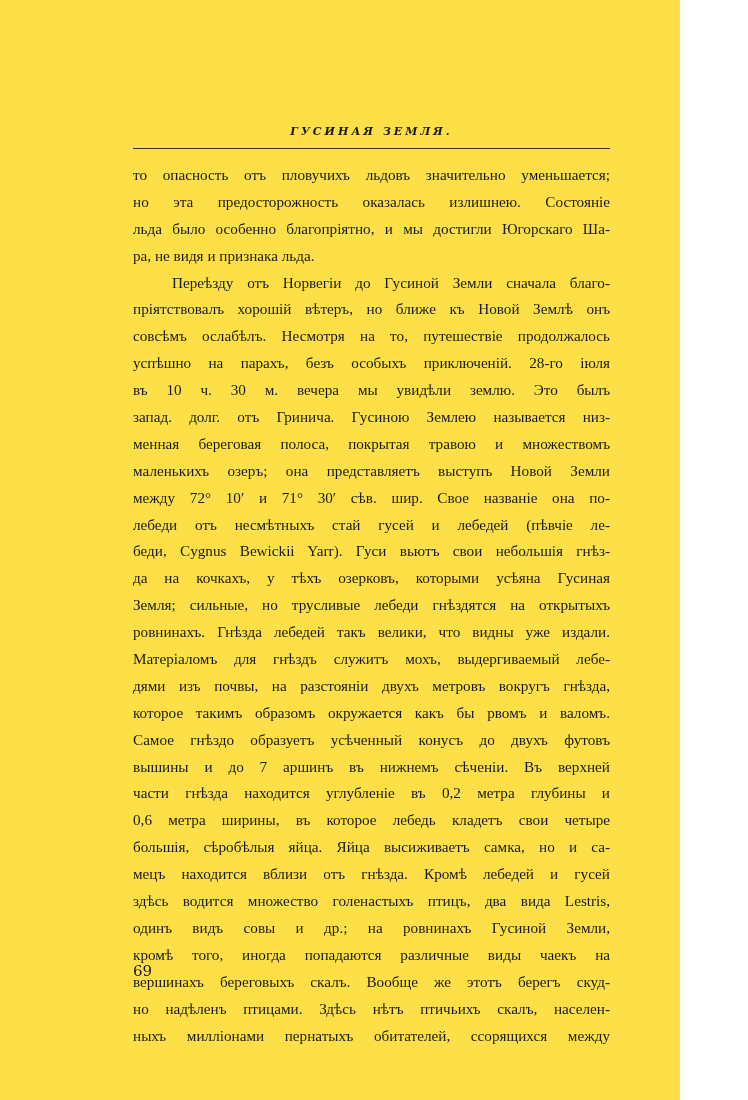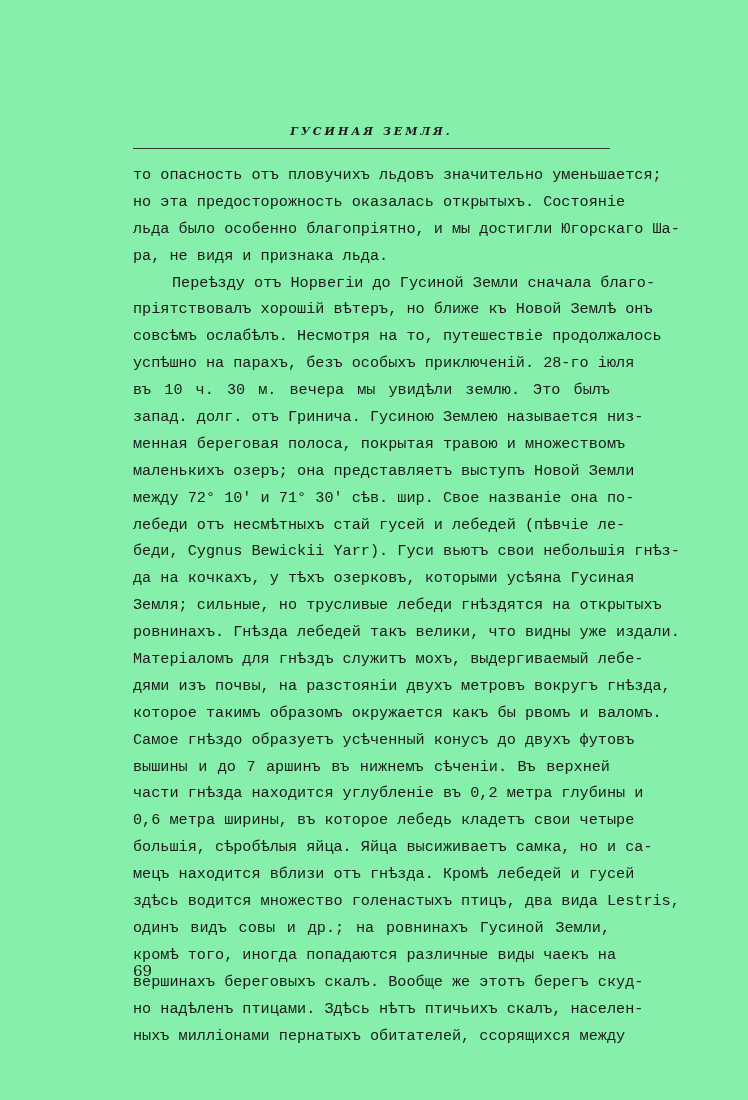--- a/index.html
+++ b/index.html
@@ -1,26 +1,26 @@
 <!DOCTYPE html>
 <html><head>
 <meta charset="utf-8">
 <style>
   html, body { margin: 0; padding: 0; background: #ffffff; }
   body { width: 748px; height: 1100px; position: relative; overflow: hidden; }
-  .page { position: absolute; left: 0; top: 0; width: 748px; height: 1100px; background: #86efac; }
+  .page { position: absolute; left: 0; top: 0; width: 680px; height: 1100px; background: #fde047; }
   .running-head {
     position: absolute; left: 133px; width: 477px; top: 125px;
     text-align: center; font-family: "DejaVu Serif", serif; font-style: italic; font-weight: bold;
     font-size: 11px; letter-spacing: 3px; color: #1a1a1a;
   }
   .rule { position: absolute; left: 133px; width: 477px; top: 148px; height: 1px; background: #333; }
   .body-text {
     position: absolute; left: 133px; width: 477px; top: 162px;
-    font-family: Liberation Mono, monospace; font-size: 15.2px; color: #1a1a1a;
+    font-family: Liberation Serif, serif; font-size: 15.2px; color: #1a1a1a;
   }
   .line {
     height: 26.9px; line-height: 26.9px; white-space: nowrap;
     text-align: justify; text-align-last: justify;
   }
   .line.last { text-align-last: left; }
   .line.indent { padding-left: 39px; }
   .page-number {
     position: absolute; left: 133px; width: 477px; top: 962px; text-align: left;
     font-family: "DejaVu Serif", serif; font-size: 15px; color: #1a1a1a;
@@ -28,21 +28,21 @@
 </style>
 </head>
 <body>
 
 <div class="page">
   <div class="running-head">ГУСИНАЯ ЗЕМЛЯ.</div>
   <div class="rule"></div>
   <div class="body-text" id="body-text">
       <div>
         <div class="line">то опасность отъ пловучихъ льдовъ значительно уменьшается;</div>
-        <div class="line">но эта предосторожность оказалась открытыхъ. Состояніе</div>
+        <div class="line">но эта предосторожность оказалась излишнею. Состояніе</div>
         <div class="line">льда было особенно благопріятно, и мы достигли Югорскаго Ша-</div>
         <div class="line last">ра, не видя и признака льда.</div>
       </div>
       <div>
         <div class="line indent">Переѣзду отъ Норвегіи до Гусиной Земли сначала благо-</div>
         <div class="line">пріятствовалъ хорошій вѣтеръ, но ближе къ Новой Землѣ онъ</div>
         <div class="line">совсѣмъ ослабѣлъ. Несмотря на то, путешествіе продолжалось</div>
         <div class="line">успѣшно на парахъ, безъ особыхъ приключеній. 28-го іюля</div>
         <div class="line">въ 10 ч. 30 м. вечера мы увидѣли землю. Это былъ</div>
         <div class="line">запад. долг. отъ Гринича. Гусиною Землею называется низ-</div>

